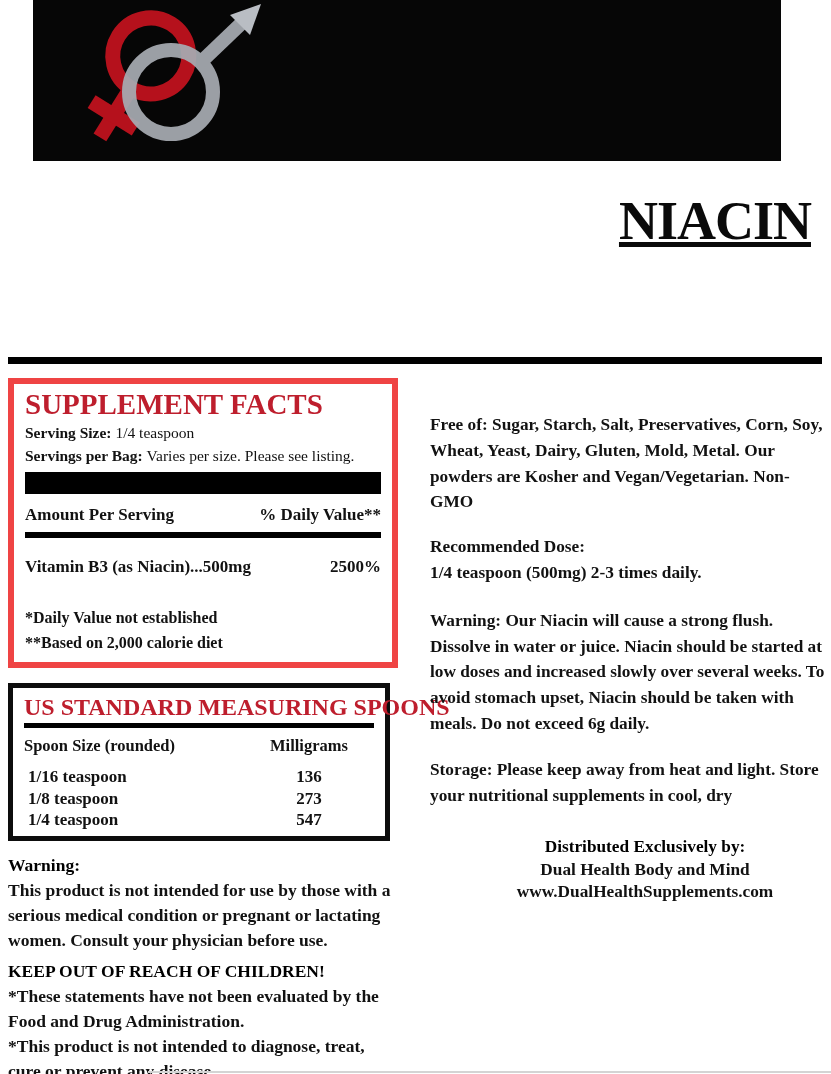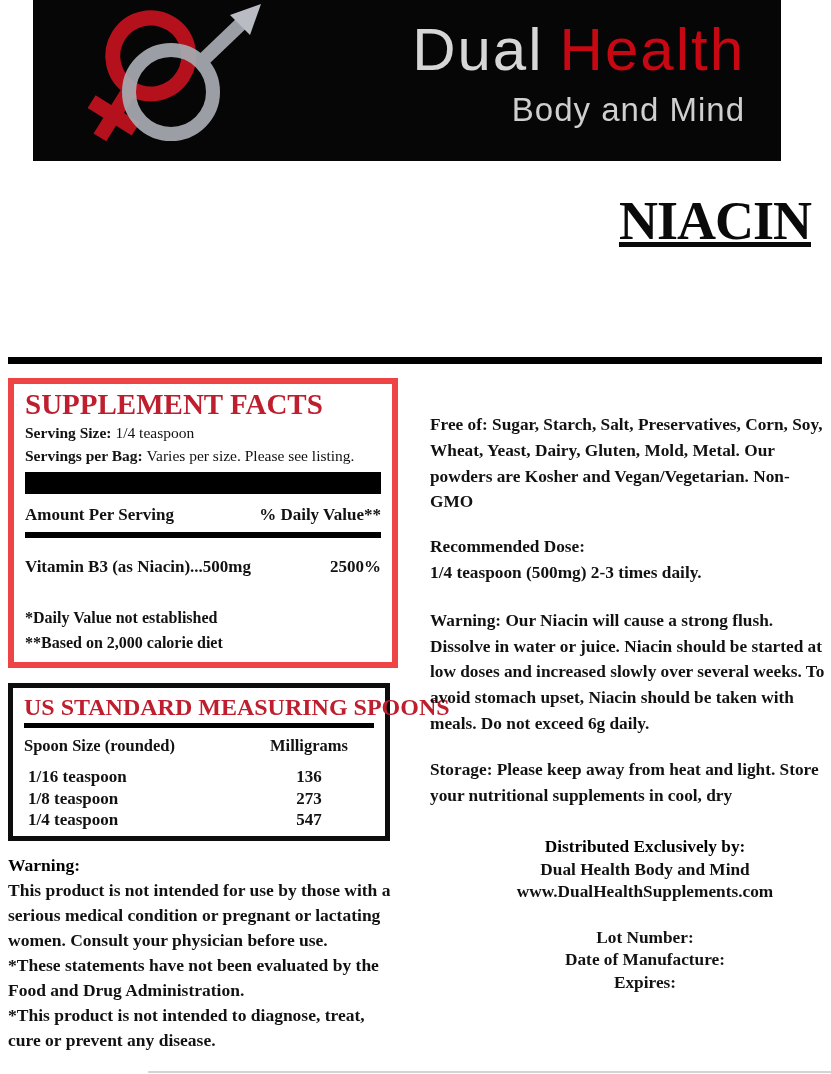--- a/index.html
+++ b/index.html
@@ -95,26 +95,20 @@
         <line x1="88" y1="90" x2="88" y2="148"></line>
         <line x1="62" y1="122" x2="114" y2="122"></line>
       </g>
       <g fill="none" stroke="#a7abb2" stroke-width="14" opacity="0.93">
         <circle cx="122" cy="92" r="42"></circle>
         <line x1="152" y1="62" x2="198" y2="18"></line>
       </g>
       <polygon points="212,4 181,15 201,35" fill="#b9bdc3"></polygon>
     </svg>
   </span>
-  <div class="brandtext">
-    <div class="brandname">
-      <span class="gray">Dual</span><span class="red">Health</span>
-    </div>
-    <div class="tagline">Body and Mind</div>
-  </div>
 </div>
 
 <div class="product-title">NIACIN</div>
 <div class="divider"></div>
 
 <div class="facts">
   <div class="facts-title">SUPPLEMENT FACTS</div>
   <div class="serv-line">
     <span class="lbl">Serving Size:</span>
     <span class="val">1/4 teaspoon</span>
@@ -158,37 +152,33 @@
     <div class="spoon-row">
       <span class="size">1/4 teaspoon</span>
       <span class="mg-col">547</span>
     </div>
   </div>
 </div>
 
 <div class="left-warn">
   <div class="red-heading">Warning:</div>
   <div>This product is not intended for use by those with a serious medical condition or pregnant or lactating women.  Consult your physician before use.</div>
+  <div class="red-heading block-gap">KEEP OUT OF REACH OF CHILDREN!</div>
   <div>*These statements have not been evaluated by the Food and Drug Administration.</div>
   <div>*This product is not intended to diagnose, treat, cure or prevent any disease.</div>
 </div>
 
 <div class="right-col">
   <p class="p-freeof">Free of:  Sugar, Starch, Salt, Preservatives, Corn, Soy, Wheat, Yeast, Dairy, Gluten, Mold, Metal.  Our powders are Kosher and Vegan/Vegetarian.  Non-GMO</p>
   <p class="p-dose">
     <span style="display:block">Recommended Dose:</span>
     <span style="display:block">1/4 teaspoon (500mg) 2-3 times daily.</span>
   </p>
   <p class="p-warning">Warning:  Our Niacin will cause a strong flush. Dissolve in water or juice.  Niacin should be started at low doses and increased slowly over several weeks. To avoid stomach upset, Niacin should be taken with meals.  Do not exceed 6g daily.</p>
   <p class="p-storage">Storage: Please keep away from heat and light. Store your nutritional supplements in cool, dry</p>
   <div class="centered-block">
     <div class="red-heading">Distributed Exclusively by:</div>
     <div>Dual Health Body and Mind</div>
     <div>www.DualHealthSupplements.com</div>
   </div>
-  <div class="centered-block lot-block">
-    <div>Lot Number:</div>
-    <div>Date of Manufacture:</div>
-    <div>Expires:</div>
-  </div>
 </div>
 
 <div class="hairline"></div>
 
 </body></html>

